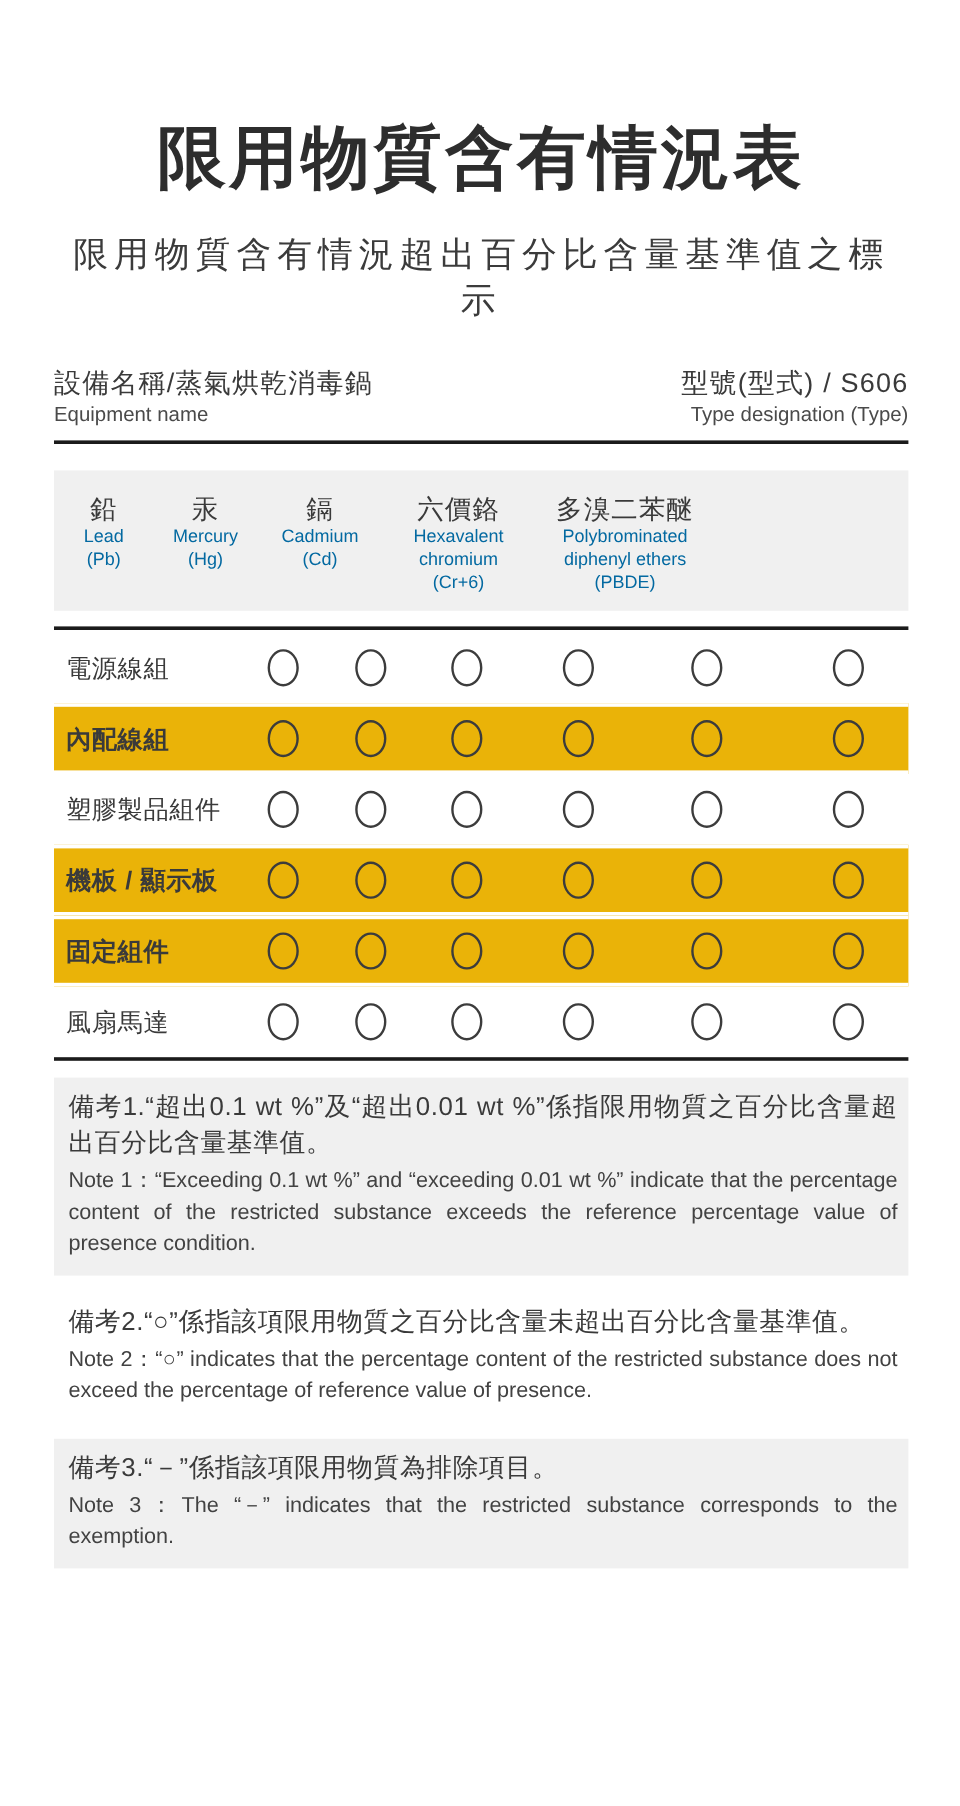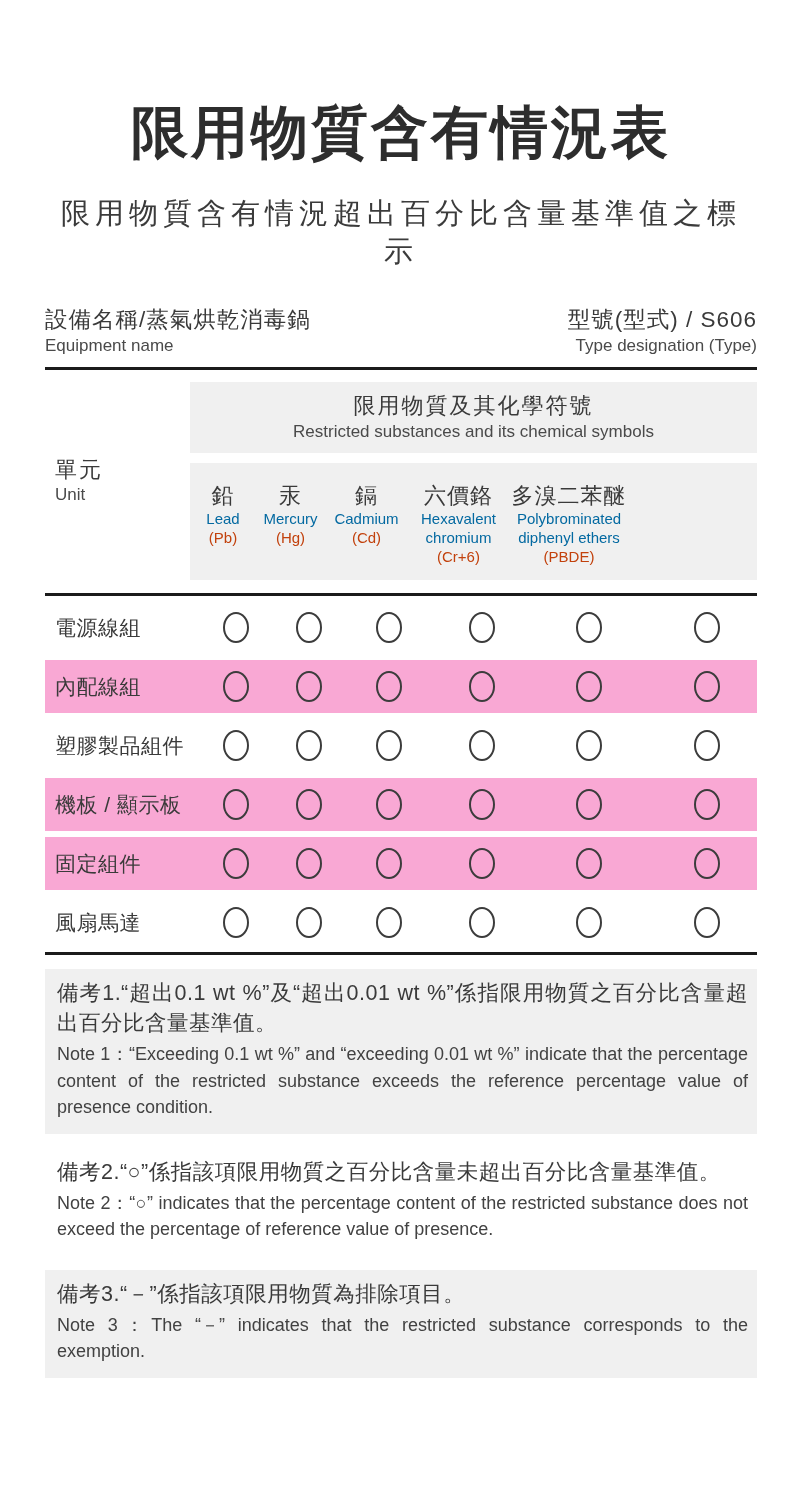--- a/index.html
+++ b/index.html
@@ -70,37 +70,38 @@
   .cols-box {
     margin-top:10px;
     background:#f0f0f0;
     display:grid;
     grid-template-columns:66fr 69fr 83fr 101fr 120fr 128fr;
     padding:20px 0 14px;
   }
   .col-cell { text-align:center; padding:0 2px; }
   .col-cjk { font-size:22px; line-height:26px; letter-spacing:1px; color:#3a3a3a; }
   .col-en  { font-size:15px; line-height:19px; color:#0369a1; }
-  .col-sym { font-size:15px; line-height:19px; color:#c2410c; }
+  .col-sym { font-size:15px; line-height:19px; color:#0369a1; }
 
   .rule-2 { height:3px; background:#1b1b1b; margin-top:13px; }
 
   
   .rows { margin-top:2px; }
   .srow {
     display:grid;
     grid-template-columns:145px 66fr 69fr 83fr 101fr 120fr 128fr;
     height:59px;
     align-items:center;
     gap:20px;
   }
   .srow.gray {
-    background:#f9a8d4;
+    background:#eab308;
     border-top:3px solid #ffffff;
     border-bottom:3px solid #ffffff;
+    font-weight:bold;
   }
   .srow-label {
     padding-left:10px;
     font-size:21px;
     letter-spacing:0.5px;
     color:#3a3a3a;
     white-space:nowrap;
   }
   .mark-cell { display:flex; justify-content:center; align-items:center; }
   .circle {
@@ -148,29 +149,21 @@
       </div>
       <div class="equip-right">
         <div class="equip-cjk">型號(型式) / S606</div>
         <div class="equip-en">Type designation (Type)</div>
       </div>
     </div>
 
     <div class="rule"></div>
 
     <div class="table-head">
-      <div class="head-left">
-        <div class="unit-cjk">單元</div>
-        <div class="unit-en">Unit</div>
-      </div>
       <div class="head-right">
-        <div class="group-box">
-          <div class="group-cjk">限用物質及其化學符號</div>
-          <div class="group-en">Restricted substances and its chemical symbols</div>
-        </div>
         <div class="cols-box">
           <div class="col-cell">
             <div class="col-cjk">鉛</div>
             <div class="col-en">Lead</div>
             <div class="col-sym">(Pb)</div>
           </div>
           <div class="col-cell">
             <div class="col-cjk">汞</div>
             <div class="col-en">Mercury</div>
             <div class="col-sym">(Hg)</div>

